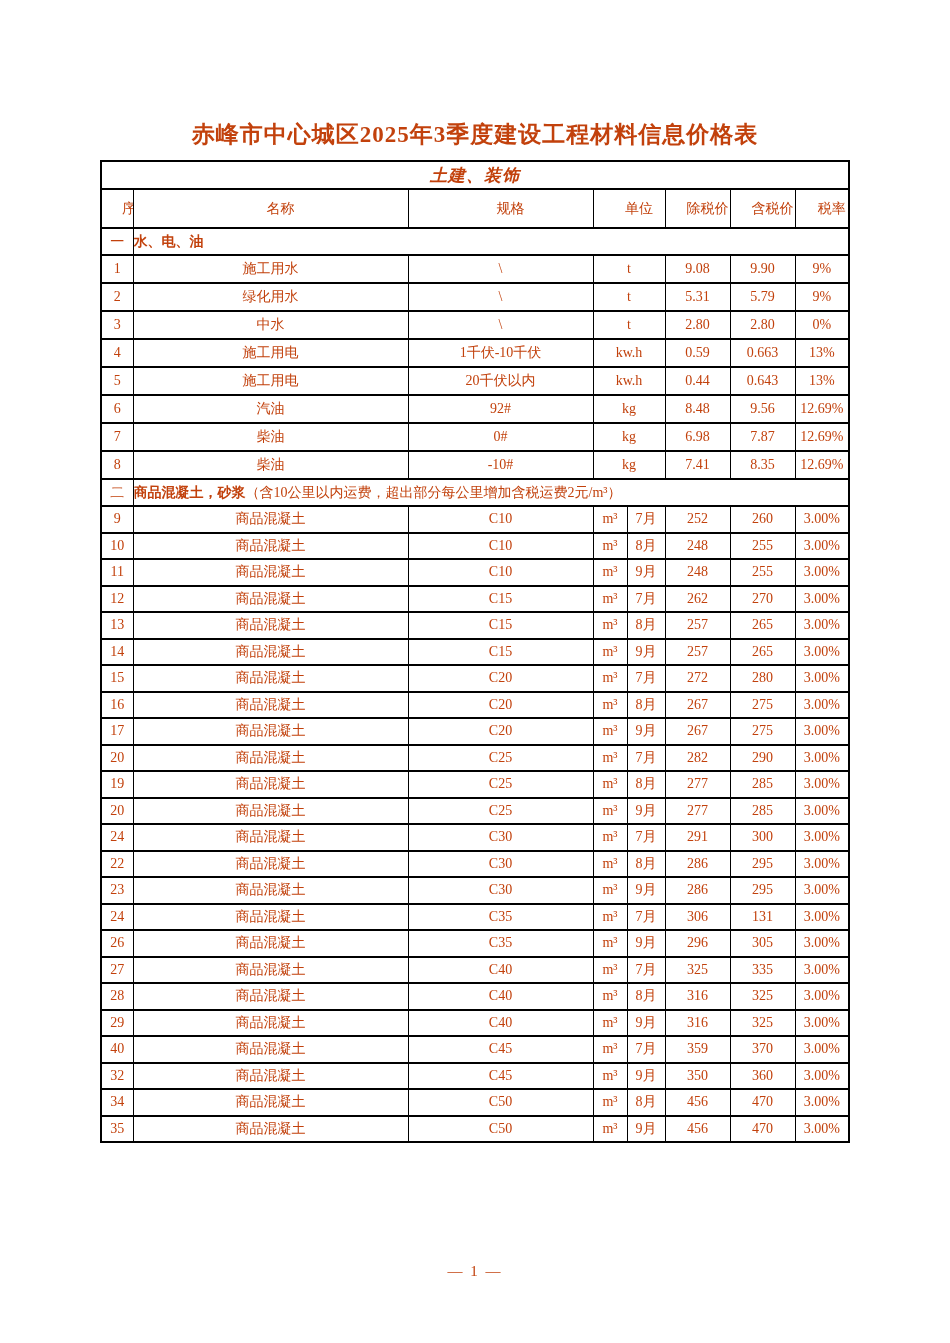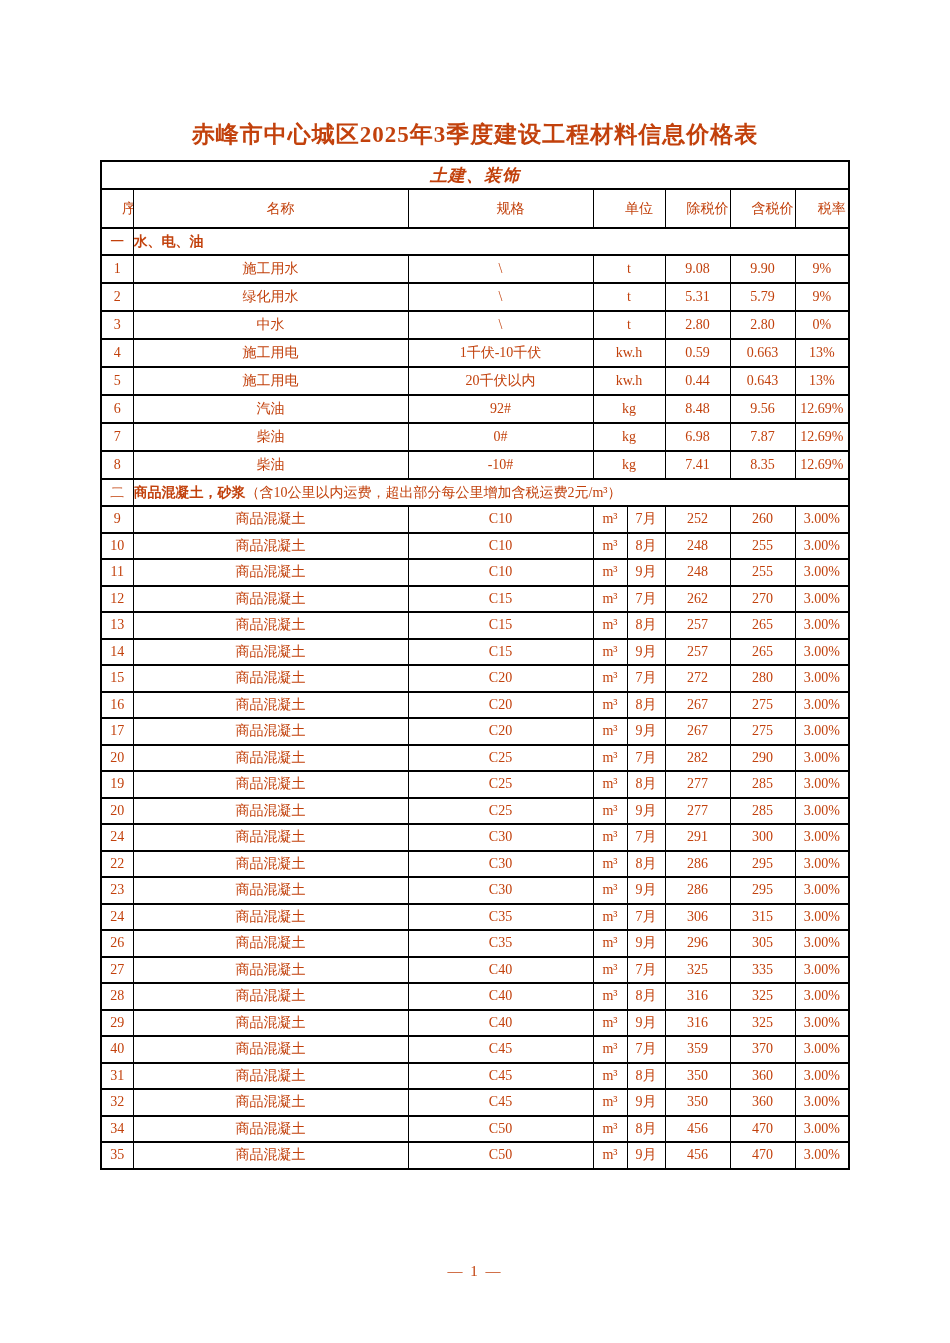--- a/index.html
+++ b/index.html
@@ -365,21 +365,21 @@
           <td class="c-num">295</td>
           <td class="c-num">3.00%</td>
         </tr>
         <tr class="data-row s2">
           <td class="c-no">24</td>
           <td class="c-name">商品混凝土</td>
           <td class="c-spec">C35</td>
           <td class="c-unit">m³</td>
           <td class="c-month">7月</td>
           <td class="c-num">306</td>
-          <td class="c-num">315</td>
+          <td class="c-num">131</td>
           <td class="c-num">3.00%</td>
         </tr>
         <tr class="data-row s2">
           <td class="c-no">26</td>
           <td class="c-name">商品混凝土</td>
           <td class="c-spec">C35</td>
           <td class="c-unit">m³</td>
           <td class="c-month">9月</td>
           <td class="c-num">296</td>
           <td class="c-num">305</td>
@@ -419,40 +419,30 @@
           <td class="c-no">40</td>
           <td class="c-name">商品混凝土</td>
           <td class="c-spec">C45</td>
           <td class="c-unit">m³</td>
           <td class="c-month">7月</td>
           <td class="c-num">359</td>
           <td class="c-num">370</td>
           <td class="c-num">3.00%</td>
         </tr>
         <tr class="data-row s2">
-          <td class="c-no">31</td>
+          <td class="c-no">32</td>
           <td class="c-name">商品混凝土</td>
           <td class="c-spec">C45</td>
           <td class="c-unit">m³</td>
-          <td class="c-month">8月</td>
+          <td class="c-month">9月</td>
           <td class="c-num">350</td>
           <td class="c-num">360</td>
           <td class="c-num">3.00%</td>
         </tr>
         <tr class="data-row s2">
-          <td class="c-no">32</td>
-          <td class="c-name">商品混凝土</td>
-          <td class="c-spec">C45</td>
-          <td class="c-unit">m³</td>
-          <td class="c-month">9月</td>
-          <td class="c-num">350</td>
-          <td class="c-num">360</td>
-          <td class="c-num">3.00%</td>
-        </tr>
-        <tr class="data-row s2">
           <td class="c-no">34</td>
           <td class="c-name">商品混凝土</td>
           <td class="c-spec">C50</td>
           <td class="c-unit">m³</td>
           <td class="c-month">8月</td>
           <td class="c-num">456</td>
           <td class="c-num">470</td>
           <td class="c-num">3.00%</td>
         </tr>
         <tr class="data-row s2">

